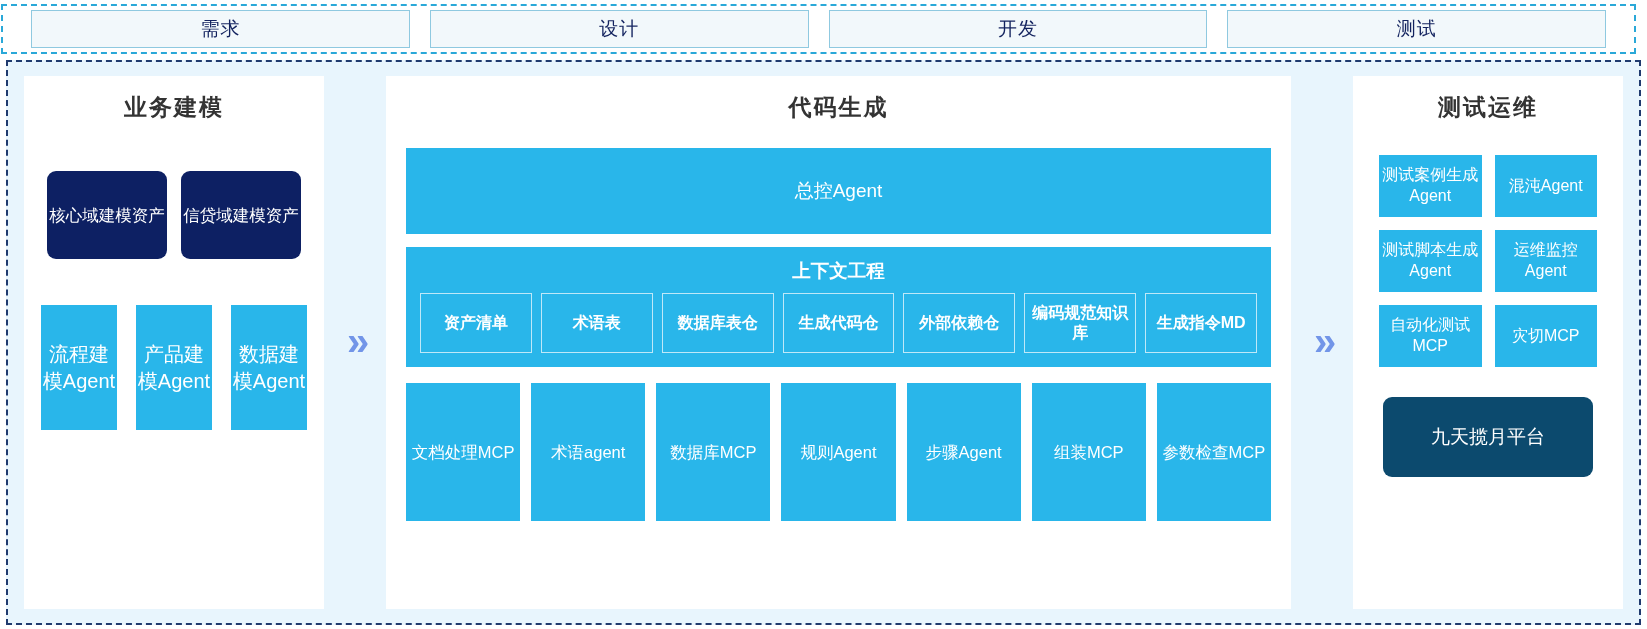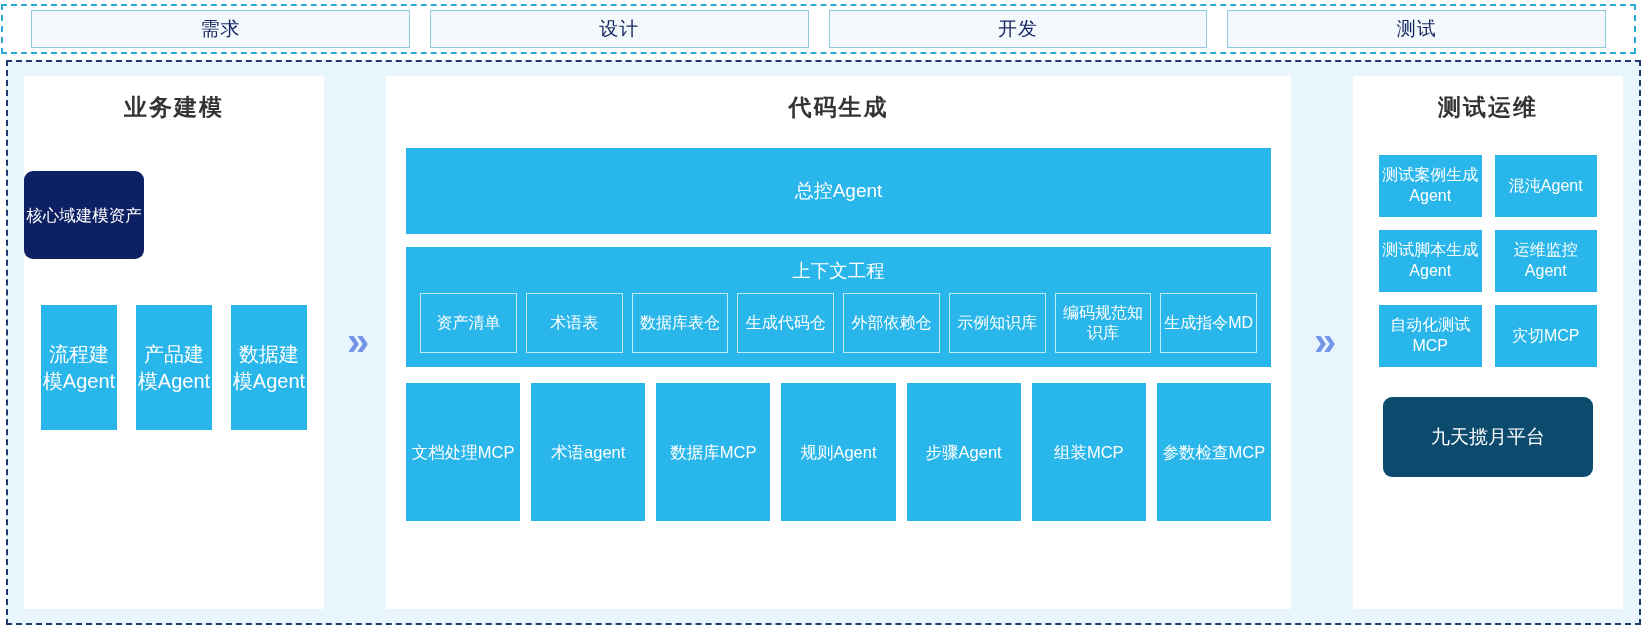--- a/index.html
+++ b/index.html
@@ -68,21 +68,20 @@
     margin-top: 8px;
   }
 
   
   #panel-business { width: 300px; flex: 0 0 300px; }
   #asset-row {
     display: flex;
     justify-content: center;
     gap: 14px;
     margin-top: 48px;
-    flex-direction: column;
   }
   .asset-card {
     width: 120px;
     height: 88px;
     background: #0d2063;
     border-radius: 9px;
     color: #ffffff;
     font-size: 16.5px;
     line-height: 1.35;
     display: flex;
@@ -135,20 +134,21 @@
     font-size: 19px;
     display: flex;
     align-items: center;
     justify-content: center;
   }
 
   #context-block {
     margin-top: 13px;
     background: #29b6ea;
     padding: 11px 14px 14px 14px;
+    font-weight: bold;
   }
   #context-title {
     text-align: center;
     color: #ffffff;
     font-size: 18.5px;
     margin-bottom: 10px;
   }
   #context-row {
     display: flex;
     gap: 9px;
@@ -238,20 +238,23 @@
 
 <div id="stage">
 
   <div class="panel" id="panel-business">
     <div class="panel-title">业务建模</div>
 
     <div id="asset-row">
       <div class="asset-card">
         <span>核心域建模资产</span>
       </div>
+      <div class="asset-card">
+        <span>信贷域建模资产</span>
+      </div>
     </div>
 
     <div id="modeler-row">
       <div class="modeler-card">
         <span>流程建模Agent</span>
       </div>
       <div class="modeler-card">
         <span>产品建模Agent</span>
       </div>
       <div class="modeler-card">
@@ -282,23 +285,20 @@
           <div class="context-card">
             <span>数据库表仓</span>
           </div>
           <div class="context-card">
             <span>生成代码仓</span>
           </div>
           <div class="context-card">
             <span>外部依赖仓</span>
           </div>
           <div class="context-card">
-            <span>示例知识库</span>
-          </div>
-          <div class="context-card">
             <span>编码规范知识库</span>
           </div>
           <div class="context-card">
             <span>生成指令MD</span>
           </div>
         </div>
       </div>
 
       <div id="tool-row">
         <div class="tool-card">

